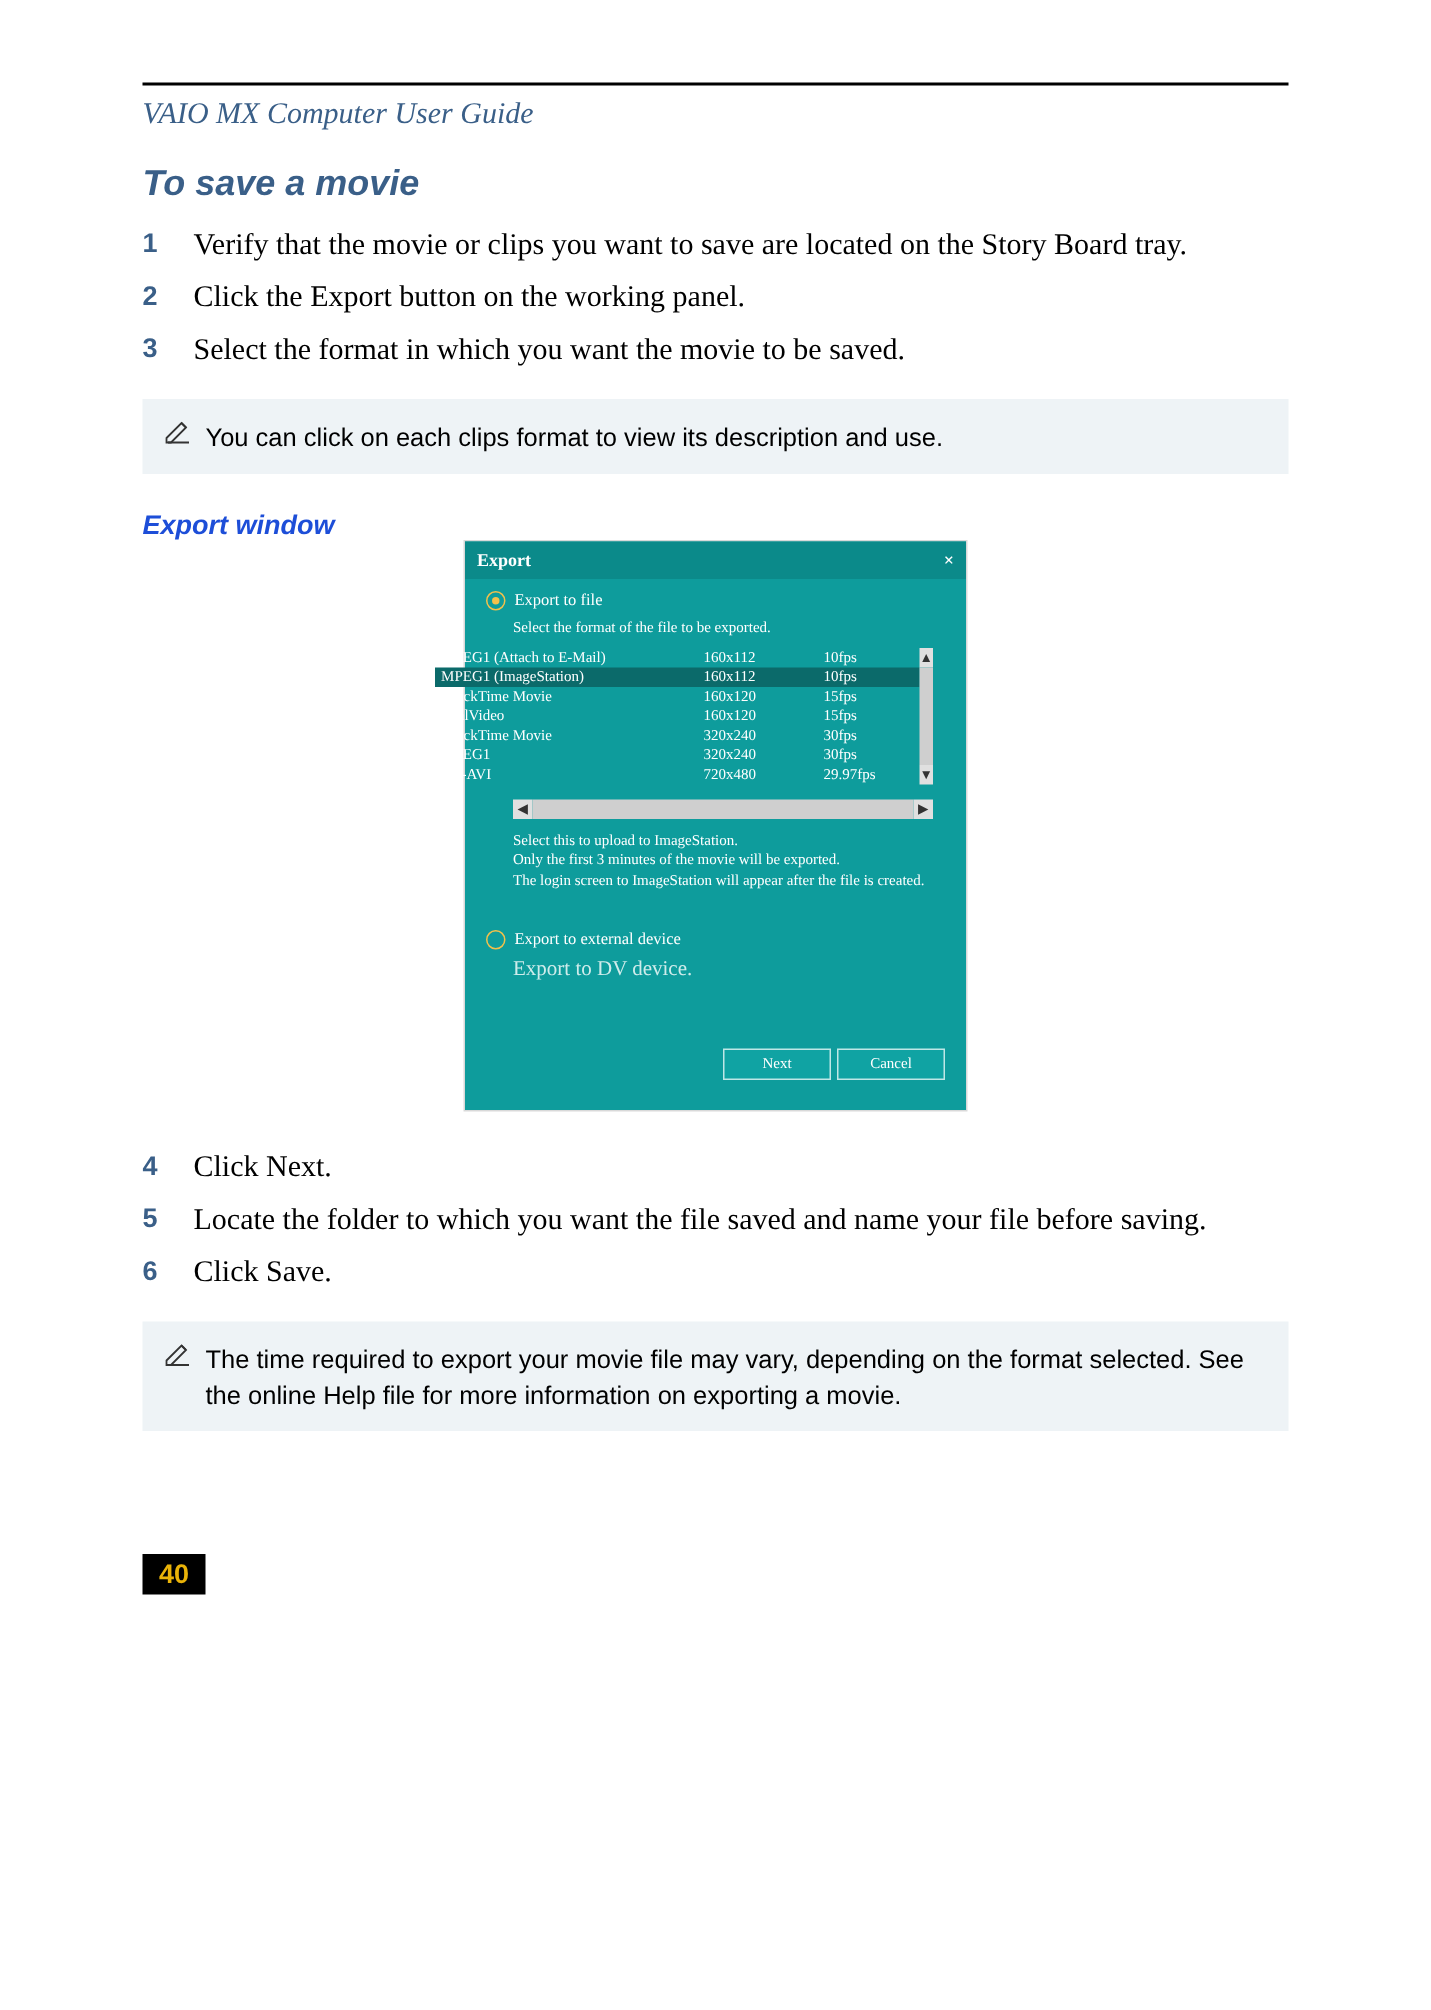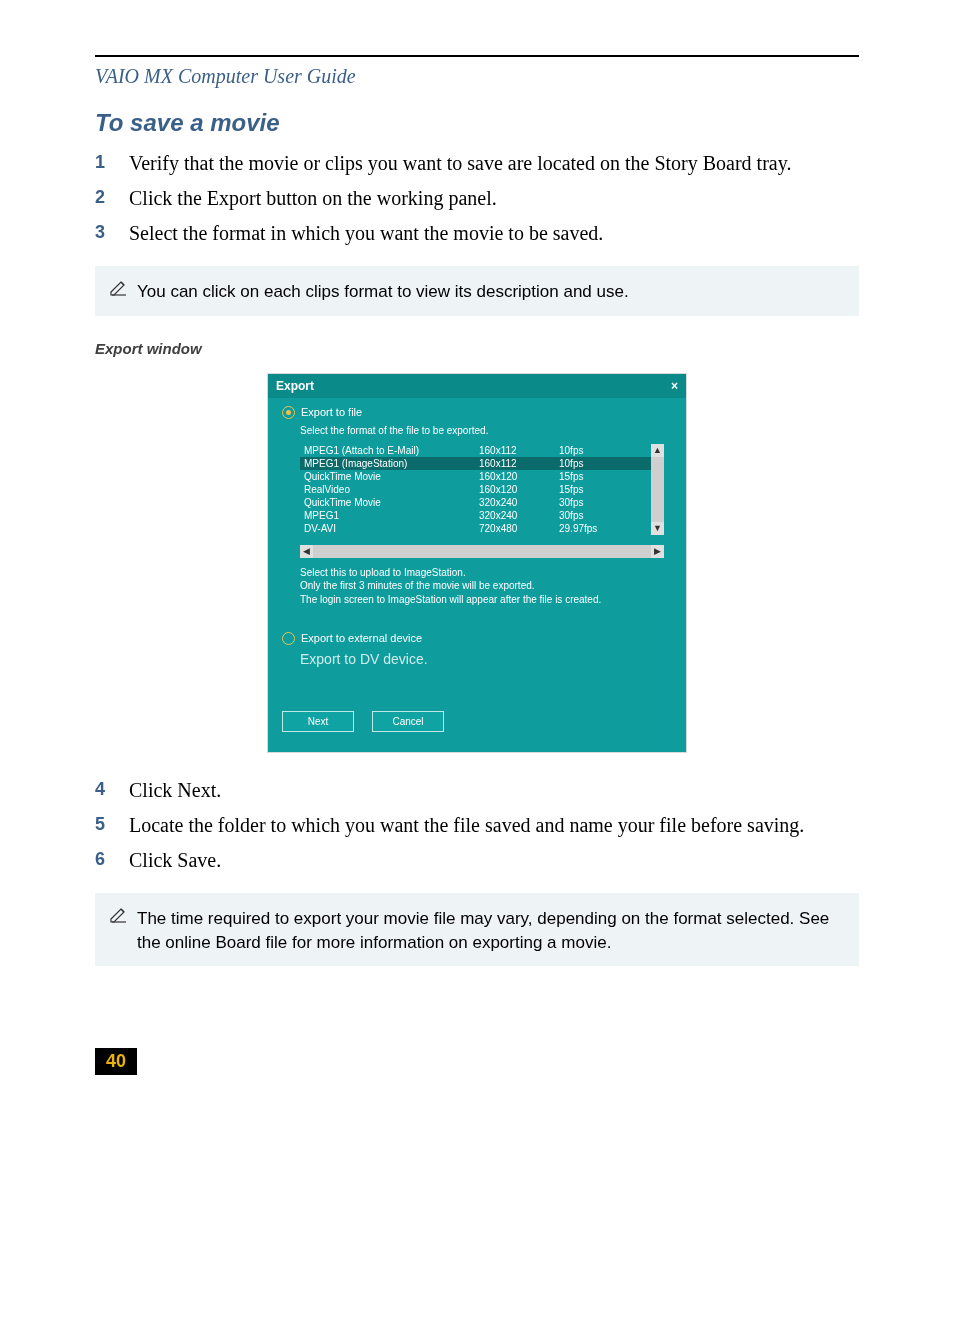--- a/index.html
+++ b/index.html
@@ -64,30 +64,30 @@
   .note-box .note-icon {
     flex-shrink: 0;
   }
   .note-box .note-body {
     padding-top: 2px;
   }
   .figure-caption {
     font-family: Arial, Helvetica, sans-serif;
     font-style: italic;
     font-weight: bold;
-    color: #404040;
-    font-size: 15px;
-    margin: 4px 0 17px 0;
+    color: #1d4ed8;
+    font-size: 18px;
+    margin: 4px 0 0 0;
   }
   .export-dialog {
-    width: 418px;
+    width: 334px;
     margin: 0 auto 24px auto;
     background: #0e9c9c;
     color: #fff;
-    font-family: Liberation Sans, sans-serif;
+    font-family: Liberation Serif, serif;
     font-size: 10px;
     box-shadow: 0 0 0 1px rgba(0,0,0,.15);
   }
   .dlg-titlebar {
     display: flex;
     justify-content: space-between;
     align-items: center;
     padding: 5px 8px;
     background: #0b8a8a;
     font-size: 12px;
@@ -148,21 +148,21 @@
     font-size: 10px;
     line-height: 1.35;
     min-height: 54px;
   }
   .ext-label {
     margin: 6px 0 28px 18px;
     font-size: 14px;
     color: #cfeceb;
   }
   .dlg-btnrow {
-    display:flex; justify-content:flex-start; gap:18px;
+    display:flex; justify-content:flex-end; gap:4px;
     margin-bottom: 6px;
     margin-top: 44px;
   }
   .dlg-btn {
     width: 70px; padding: 4px 0;
     background: #10a3a3;
     border: 1px solid #bfe7e6;
     color: #fff;
     font-size: 10px;
     text-align: center;
@@ -315,17 +315,17 @@
   </ol>
 
   <div class="note-box">
     <span class="note-icon">
       <svg width="20" height="18" viewBox="0 0 20 18">
           <path d="M2 14 L12 4 L15 7 L5 17 L2 17 Z" fill="none" stroke="#333" stroke-width="1.2"></path>
           <path d="M12 4 L15 7" stroke="#333" stroke-width="1.2"></path>
           <path d="M3 17 L17 17" stroke="#333" stroke-width="1.2"></path>
         </svg>
     </span>
-    <span class="note-body">The time required to export your movie file may vary, depending on the format selected. See the online Board file for more information on exporting a movie.</span>
+    <span class="note-body">The time required to export your movie file may vary, depending on the format selected. See the online Help file for more information on exporting a movie.</span>
   </div>
 
   <div class="page-num">40</div>
 </div>
 
 </body></html>

